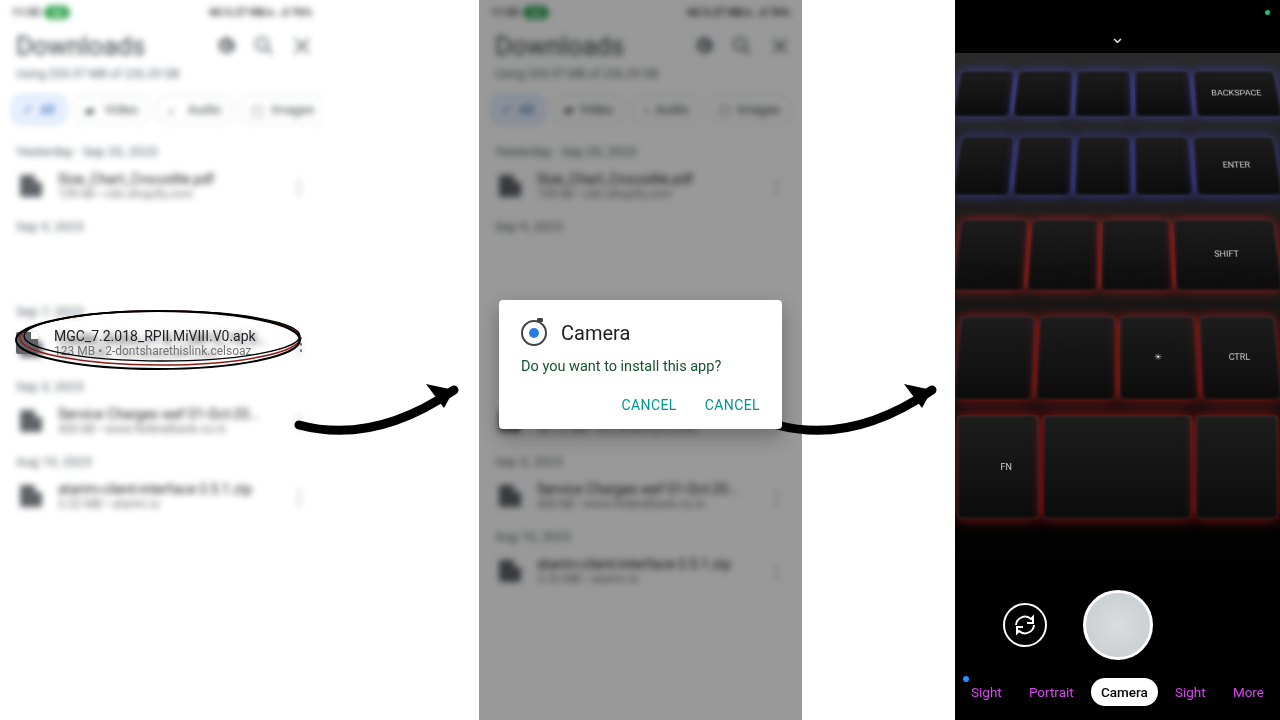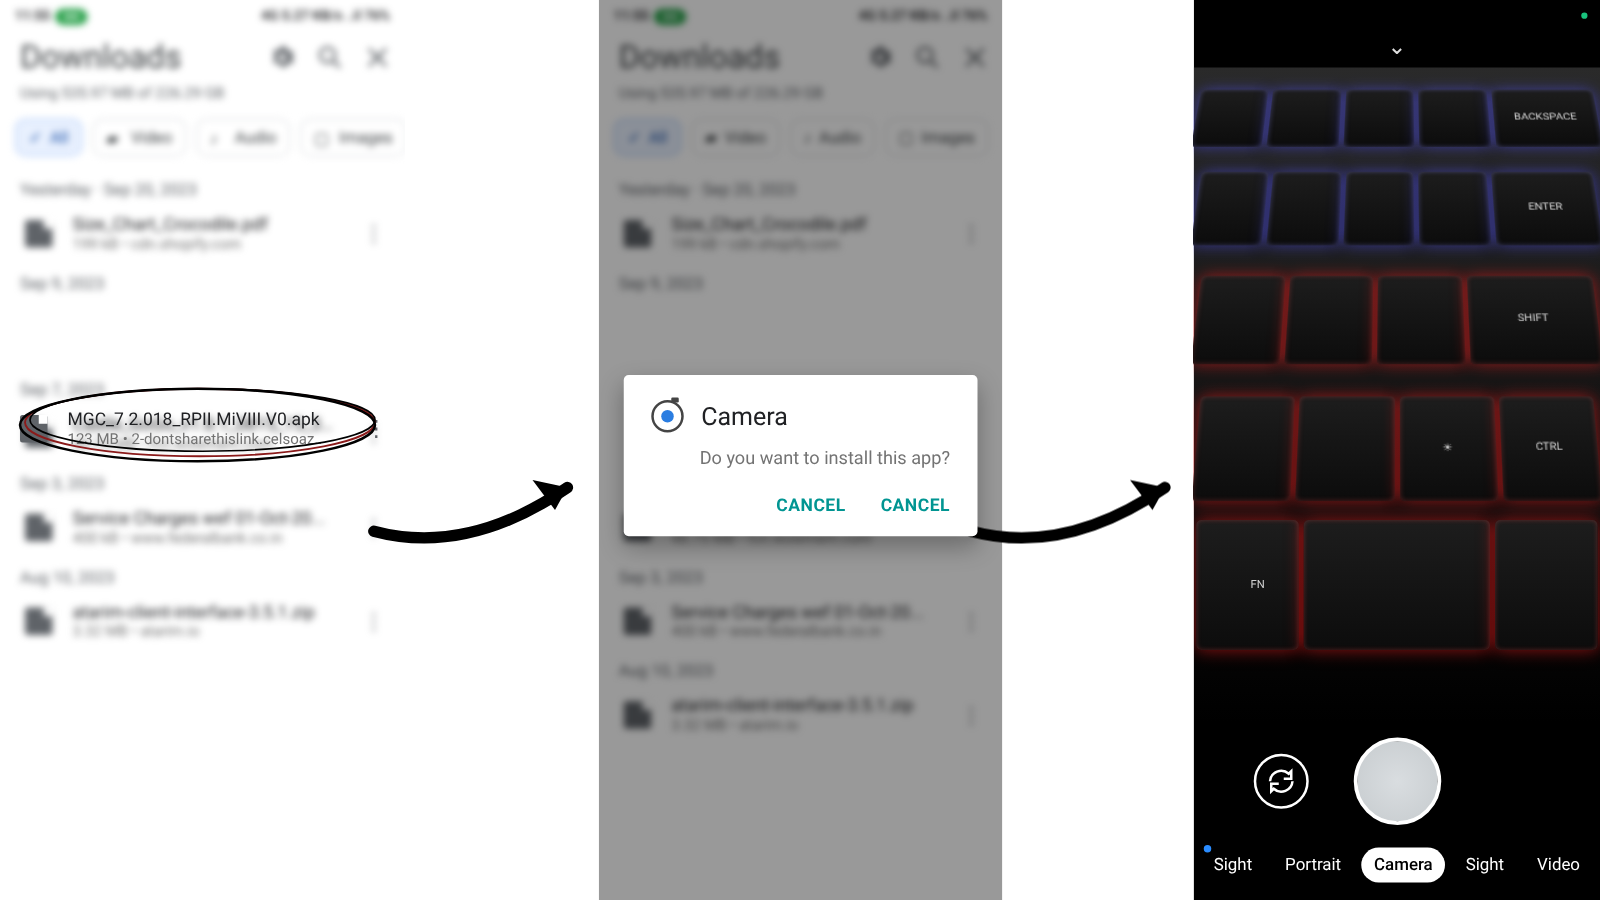--- a/index.html
+++ b/index.html
@@ -41,23 +41,23 @@
 
 .arrow { position:absolute; top:370px; left:-30px; width:200px; height:80px; z-index:20; }
 .arrow svg { width:100%; height:100%; }
 
 .dialog { position:absolute; left:20px; right:20px; top:300px; background:#fff; border-radius:4px; padding:20px 22px 10px; z-index:50; box-shadow:0 8px 20px rgba(0,0,0,0.3); }
 .dlg-head { display:flex; align-items:center; gap:14px; margin-bottom:12px; }
 .dlg-ico { width:26px; height:26px; border:2px solid #444; border-radius:50%; position:relative; display:flex; align-items:center; justify-content:center; }
 .dlg-ico::after { content:""; width:10px; height:10px; background:#2a7de1; border-radius:50%; }
 .dlg-ico::before { content:""; position:absolute; top:-4px; right:2px; width:6px; height:4px; background:#444; border-radius:1px; }
 .dlg-title { font-size:20px; color:#202124; }
-.dlg-msg { font-size:14.5px; color:#737373; margin-bottom:22px;text-align:right; }
+.dlg-msg { font-size:14.5px; color:#14532d; margin-bottom:22px; }
 .dlg-btns { display:flex; justify-content:flex-end; gap:28px; padding-bottom:6px; }
-.dlg-btn { color:#019592; font-size:14px; font-weight:700; letter-spacing:.4px; background:none; border:none; }
+.dlg-btn { color:#019592; font-size:14px; font-weight:400; letter-spacing:.4px; background:none; border:none; }
 
 .cam { height:100%; display:flex; flex-direction:column; background:#000; color:#fff; }
 .cam-sb { height:24px; display:flex; justify-content:flex-end; align-items:center; padding:0 10px; }
 .dot { width:5px; height:5px; border-radius:50%; background:#19c37d; }
 .chev { text-align:center; font-size:18px; color:#e0e0e0; padding:2px 0 6px; }
 .viewfinder { flex:1; position:relative; overflow:hidden; background:linear-gradient(180deg,#2a2a2a 0%,#1a1a1a 35%,#000 100%); }
 .kbd { position:absolute; inset:0; }
 .krow { position:absolute; left:0; right:0; display:flex; }
 .key { background:linear-gradient(180deg,#1d1d1d,#0c0c0c); border-radius:4px; margin:2px; color:#d2d2d2; font-size:9px; display:flex; align-items:center; justify-content:center; box-shadow:0 0 12px rgba(255,60,60,.35), inset 0 0 4px rgba(180,160,255,.25); }
 .r0 { top:10px; height:60px; transform: perspective(600px) rotateX(35deg); }
@@ -75,21 +75,21 @@
 .glow-red .key { box-shadow:0 0 14px rgba(255,30,30,.55), inset 0 0 4px rgba(255,80,80,.3); }
 .glow-blue .key { box-shadow:0 0 14px rgba(80,80,255,.5), inset 0 0 4px rgba(140,140,255,.35); }
 
 .cam-bottom { background:#000; padding:12px 0 14px; }
 .controls { display:flex; align-items:center; justify-content:center; gap:36px; margin-bottom:18px; }
 .switch { width:44px; height:44px; border:2.5px solid #fff; border-radius:50%; display:flex; align-items:center; justify-content:center; }
 .switch svg { width:24px; height:24px; }
 .shutter { width:70px; height:70px; border-radius:50%; border:3px solid #fff; background:radial-gradient(circle,#d9dde0 0%,#c6cbce 100%); }
 .spacer { width:44px; }
 .modes { display:flex; align-items:center; justify-content:space-between; padding:0 6px; font-size:13.5px; }
-.mode { color:#ffffff; padding:6px 10px; position:relative; }
+.mode { color:#d946ef; padding:6px 10px; position:relative; }
 .mode.active { background:#fff; color:#000; border-radius:16px; font-weight:500; }
 .bluedot { width:6px; height:6px; background:#2a8cff; border-radius:50%; position:absolute; top:-2px; left:2px; }
 </style>
 </head>
 <body>
 
 <div class="panel p1">
   <div class="dl">
     <div class="blurred">
       <div class="statusbar">
@@ -363,17 +363,17 @@
             </svg>
         </div>
         <div class="shutter"></div>
         <div class="spacer"></div>
       </div>
       <div class="modes">
         <div class="mode"><span class="bluedot"></span><span>Sight</span></div>
         <div class="mode">Portrait</div>
         <div class="mode active">Camera</div>
         <div class="mode">Sight</div>
-        <div class="mode">Video</div>
+        <div class="mode">More</div>
       </div>
     </div>
   </div>
 </div>
 
 </body></html>

